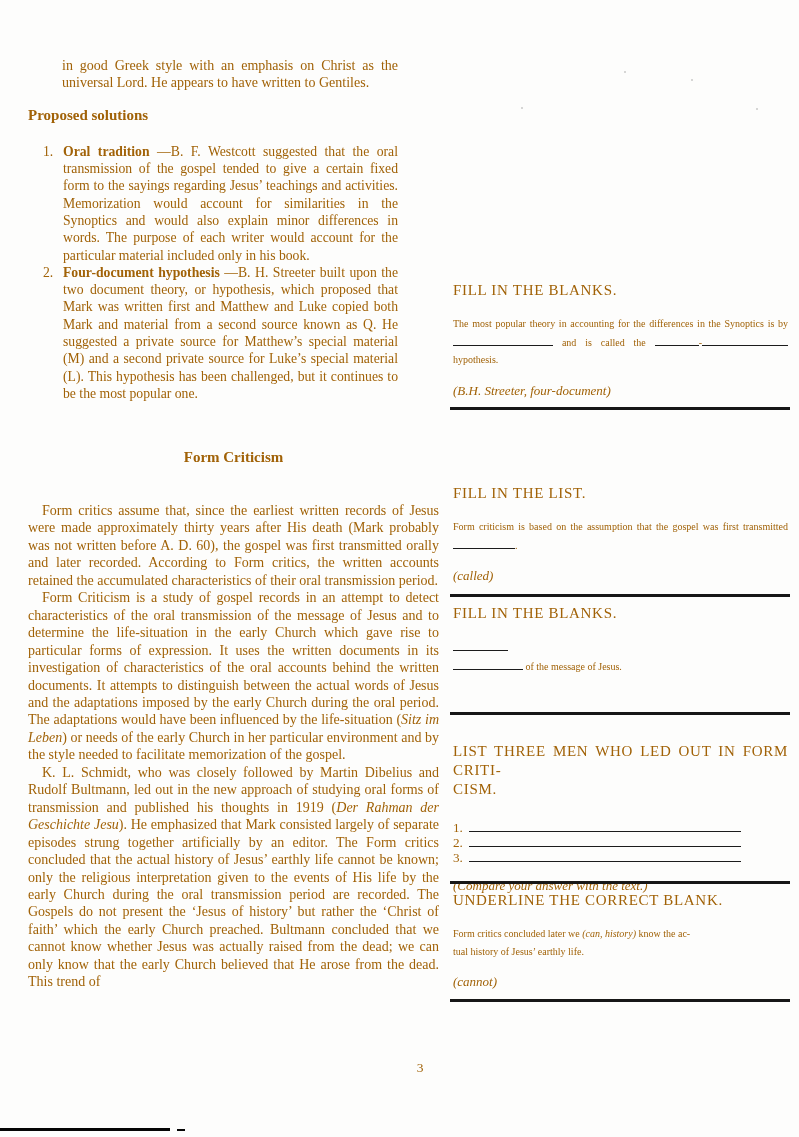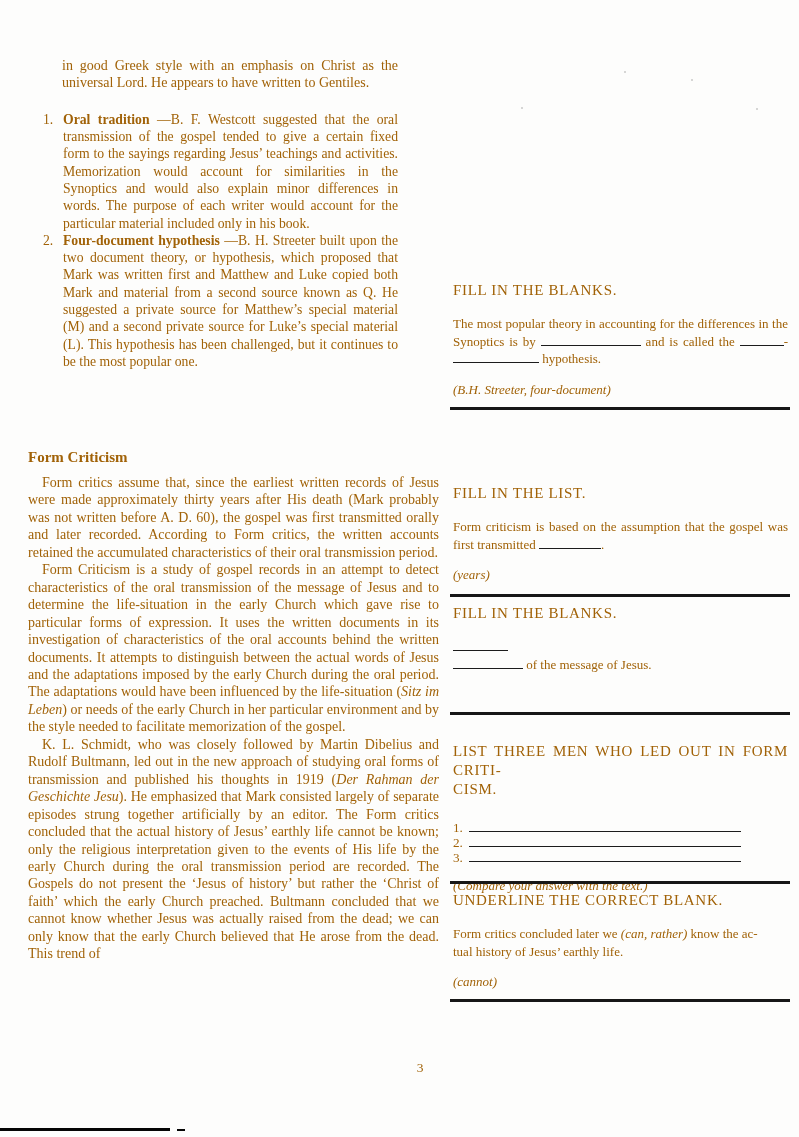--- a/index.html
+++ b/index.html
@@ -20,37 +20,37 @@
   .plist-item {
     position:relative; padding-left:35px; width:335px;
     text-align:justify; font-size:13.7px; line-height:17.3px;
   }
   .plist-item .num { position:absolute; left:15px; top:0; }
   .bold { font-weight:bold; }
   .it { font-style:italic; }
 
   .section-heading {
     position:absolute; left:28px; top:449px; width:411px;
-    font-weight:bold; font-size:15px;
+    text-align:center; font-weight:bold; font-size:15px;
   }
-  .paragraphs { position:absolute; left:28px; top:474px; width:411px; }
+  .paragraphs { position:absolute; left:28px; top:502px; width:411px; }
   .paragraphs p {
     margin:0; text-indent:14px; text-align:justify;
     font-size:14px; line-height:17.45px;
   }
 
   
   .right-col { position:absolute; left:0; top:0; width:799px; height:981px; }
   .ex { position:absolute; left:453px; width:335px; }
   .ex-heading {
     font-size:15px; letter-spacing:0.7px; line-height:19px;
     margin:0 0 15px 0;
   }
   .ex-heading.wrap { white-space:pre-line; text-align:justify; text-align-last:justify; }
-  .ex-body { font-size:13px; line-height:17.6px; text-align:justify; }
+  .ex-body { font-size:10px; line-height:17.6px; text-align:justify; }
   .blank {
     display:inline-block; height:12px; border-bottom:1.5px solid #1c1c1c;
     vertical-align:baseline;
   }
   .ex-list { margin-top:20px; }
   .ex-row { height:15px; font-size:13.2px; line-height:14px; }
   .ex-row .list-blank { width:272px; margin-left:6px; }
   .ex-answer { margin-top:14px; font-style:italic; font-size:13px; }
   .hrule {
     position:absolute; left:450px; width:340px; height:2.5px;
@@ -67,20 +67,21 @@
 
   .speck { position:absolute; width:2px; height:2px; background:#c9c9c9; border-radius:50%; }
 </style>
 </head>
 <body>
 
 <div class="page">
 
   <div class="left-top">
     <div class="intro">in good Greek style with an emphasis on Christ as the universal Lord. He appears to have written to Gentiles.</div>
+    <div class="left-heading">Proposed solutions</div>
     <div class="plist">
         <div class="plist-item"><span class="num">1.</span><span class="bold">Oral tradition</span><span> —B. F. Westcott suggested that the oral transmission of the gospel tended to give a certain fixed form to the sayings regarding Jesus’ teachings and activities. Memorization would account for similarities in the Synoptics and would also explain minor differences in words. The purpose of each writer would account for the particular material included only in his book.</span></div>
         <div class="plist-item"><span class="num">2.</span><span class="bold">Four-document hypothesis</span><span> —B. H. Streeter built upon the two document theory, or hypothesis, which proposed that Mark was written first and Matthew and Luke copied both Mark and material from a second source known as Q. He suggested a private source for Matthew’s special material (M) and a second private source for Luke’s special material (L). This hypothesis has been challenged, but it continues to be the most popular one.</span></div>
       </div>
   </div>
 
   <div class="section-heading">Form Criticism</div>
 
   <div class="paragraphs">
       <p><span>Form critics assume that, since the earliest written records of Jesus were made approximately thirty years after His death (Mark probably was not written before A. D. 60), the gospel was first transmitted orally and later recorded. According to Form critics, the written accounts retained the accumulated characteristics of their oral transmission period.</span></p>
@@ -91,42 +92,42 @@
   <div class="right-col">
       <div class="ex" style="top: 281px;">
         <div class="ex-heading">FILL IN THE BLANKS.</div>
         <div class="ex-body"><span>The most popular theory in accounting for the differences in the Synoptics is by </span><span class="blank" style="width: 100px;"></span><span> and is called the </span><span class="blank" style="width: 44px;"></span><span>-</span><span class="blank" style="width: 86px;"></span><span> hypothesis.</span></div>
         <div class="ex-answer">(B.H. Streeter, four-document)</div>
       </div>
       <div class="hrule" style="top: 407px;"></div>
       <div class="ex" style="top: 484px;">
         <div class="ex-heading">FILL IN THE LIST.</div>
         <div class="ex-body"><span>Form criticism is based on the assumption that the gospel was first transmitted </span><span class="blank" style="width: 62px;"></span><span>.</span></div>
-        <div class="ex-answer">(years)</div>
+        <div class="ex-answer">(called)</div>
       </div>
       <div class="hrule" style="top: 594px;"></div>
       <div class="ex" style="top: 604px;">
         <div class="ex-heading">FILL IN THE BLANKS.</div>
         <div class="ex-body"><span class="blank" style="width: 55px;"></span><br><span class="blank" style="width: 70px;"></span><span> of the message of Jesus.</span></div>
       </div>
       <div class="hrule" style="top: 712px;"></div>
       <div class="ex" style="top: 742px;">
         <div class="ex-heading wrap">LIST THREE MEN WHO LED OUT IN FORM CRITI-
 CISM.</div>
         <div class="ex-list">
           <div class="ex-row"><span>1.</span><span class="blank list-blank"></span></div>
           <div class="ex-row"><span>2.</span><span class="blank list-blank"></span></div>
           <div class="ex-row"><span>3.</span><span class="blank list-blank"></span></div>
         </div>
         <div class="ex-answer">(Compare your answer with the text.)</div>
       </div>
       <div class="hrule" style="top: 881px;"></div>
       <div class="ex" style="top: 891px;">
         <div class="ex-heading">UNDERLINE THE CORRECT BLANK.</div>
-        <div class="ex-body"><span>Form critics concluded later we </span><span class="it">(can, rather)</span><span> know the ac-</span><br><span>tual history of Jesus’ earthly life.</span></div>
+        <div class="ex-body"><span>Form critics concluded later we </span><span class="it">(can, history)</span><span> know the ac-</span><br><span>tual history of Jesus’ earthly life.</span></div>
         <div class="ex-answer">(cannot)</div>
       </div>
       <div class="hrule" style="top: 999px;"></div>
     </div>
 
   <div class="page-number">3</div>
   <div class="footer-bar"></div>
   <div class="footer-dash"></div>
 
   <div class="speck" style="left:624px; top:71px;"></div>

